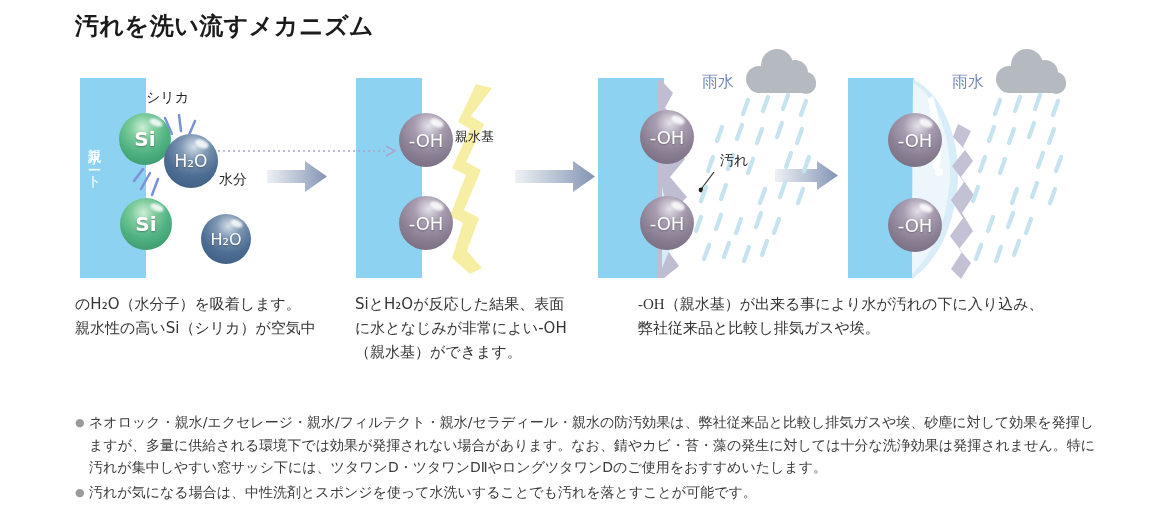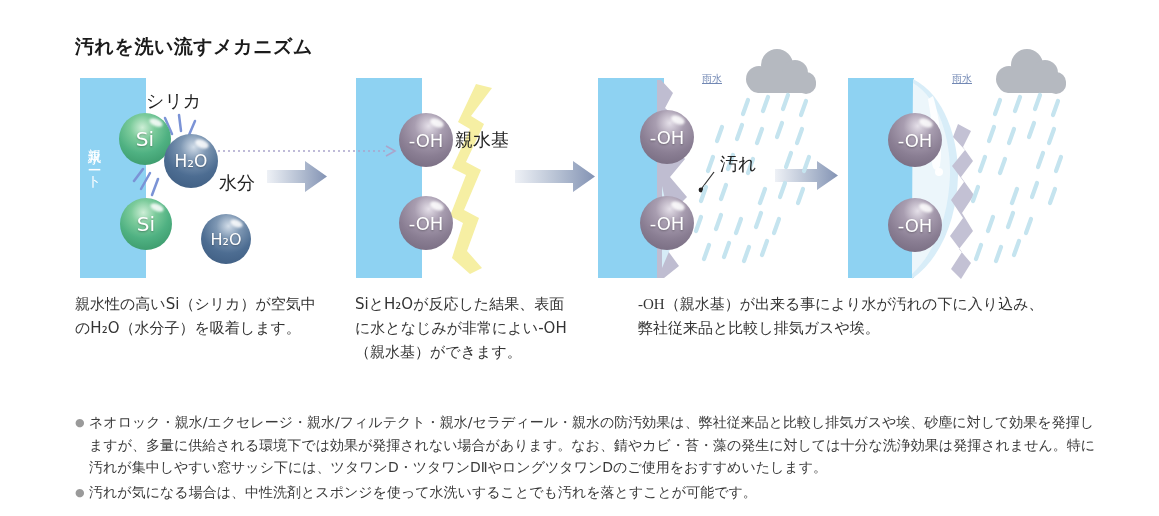--- a/index.html
+++ b/index.html
@@ -1,39 +1,39 @@
 <!DOCTYPE html>
 <html><head>
 <meta charset="utf-8">
 <style>
   html,body{margin:0;padding:0;background:#fff;}
   body{font-family:"DejaVu Sans","Liberation Sans",sans-serif;color:#333;}
   #canvas{position:relative;width:1159px;height:516px;background:#fff;overflow:hidden;}
 
-  .title{position:absolute;left:75px;top:10px;font-size:19px;font-weight:bold;color:#1b1b1b;letter-spacing:.5px;margin-top:24px;}
+  .title{position:absolute;left:75px;top:10px;font-size:24px;font-weight:bold;color:#1b1b1b;letter-spacing:.5px;}
 
   .bar{position:absolute;top:78px;width:66px;height:200px;background:#8ed2f2;z-index:1;}
   #bar1{left:80px;} #bar2{left:356px;} #bar3{left:598px;} #bar4{left:848px;}
 
   .coat-label{position:absolute;left:86px;top:137px;writing-mode:vertical-rl;font-size:14px;
     color:#fff;letter-spacing:3px;z-index:4;}
 
   svg.deco{position:absolute;left:0;top:0;z-index:2;}
 
   .sphere{position:absolute;border-radius:50%;display:flex;align-items:center;justify-content:center;
     color:#fff;z-index:3;text-shadow:0 1px 2px rgba(0,0,0,.3);}
   .sphere::before{content:"";position:absolute;top:12%;right:16%;width:26%;height:14%;
     background:rgba(255,255,255,.85);border-radius:50%;transform:rotate(22deg);filter:blur(1px);}
-  .sphere-si{background:radial-gradient(circle at 45% 28%,#cdeed6 0%,#7ccb9b 26%,#4fb182 55%,#3c9a6c 85%,#368f63 100%);}
+  .sphere-si{background:radial-gradient(circle at 45% 28%,#cdeed6 0%,#7ccb9b 26%,#4fb182 55%,#3c9a6c 85%,#368f63 100%);font-weight:bold;}
   .sphere-h2o{background:radial-gradient(circle at 55% 24%,#d2dde9 0%,#7e97b3 26%,#4d6d92 58%,#3a587c 100%);}
   .sphere-oh{background:radial-gradient(circle at 55% 24%,#e5e0e9 0%,#a89db0 28%,#8a7e93 60%,#6f6479 100%);}
 
-  .lbl{position:absolute;font-size:18px;color:#222;z-index:4;white-space:nowrap;}
-  .lbl-rain{color:#7288b4;font-size:10px;text-decoration:underline;}
-  .lbl-hydro{font-size:18px;}
+  .lbl{position:absolute;font-size:14px;color:#222;z-index:4;white-space:nowrap;}
+  .lbl-rain{color:#7288b4;font-size:16px;}
+  .lbl-hydro{font-size:13px;}
 
   .caption{position:absolute;top:292px;font-size:15px;line-height:24px;color:#333;z-index:4;white-space:nowrap;}
 
   .notes{position:absolute;left:75px;top:411px;width:1028px;font-size:14px;line-height:22.5px;color:#3a3a3a;}
   .note{position:relative;padding-left:14px;margin:0 0 2px 0;}
   .note .bullet{position:absolute;left:0;top:1px;color:#9a9a9a;font-size:11px;}
 </style>
 </head>
 <body>
 
@@ -180,22 +180,22 @@
   <div class="sphere sphere-oh" style="left:640px;top:110px;width:54px;height:54px;font-size:18px;">-OH</div>
   <div class="sphere sphere-oh" style="left:640px;top:196px;width:54px;height:54px;font-size:18px;">-OH</div>
   <div class="lbl lbl-rain" style="left:702px;top:72px;">雨水</div>
   <div class="lbl" style="left:707px;top:152px;margin-left:13px;">汚れ</div>
 
   <div class="sphere sphere-oh" style="left:888px;top:113px;width:54px;height:54px;font-size:18px;">-OH</div>
   <div class="sphere sphere-oh" style="left:888px;top:198px;width:54px;height:54px;font-size:18px;">-OH</div>
   <div class="lbl lbl-rain" style="left:952px;top:72px;">雨水</div>
 
   <div class="caption" style="left:75px;">
+    <div>のH₂O（水分子）を吸着します。</div>
     <div>親水性の高いSi（シリカ）が空気中</div>
-    <div>のH₂O（水分子）を吸着します。</div>
   </div>
   <div class="caption" style="left:355px;">
     <div>SiとH₂Oが反応した結果、表面</div>
     <div>に水となじみが非常によい-OH</div>
     <div>（親水基）ができます。</div>
   </div>
   <div class="caption" style="left:638px;font-family:Liberation Serif, serif;">
     <div>-OH（親水基）が出来る事により水が汚れの下に入り込み、</div>
     <div>弊社従来品と比較し排気ガスや埃。</div>
   </div>

